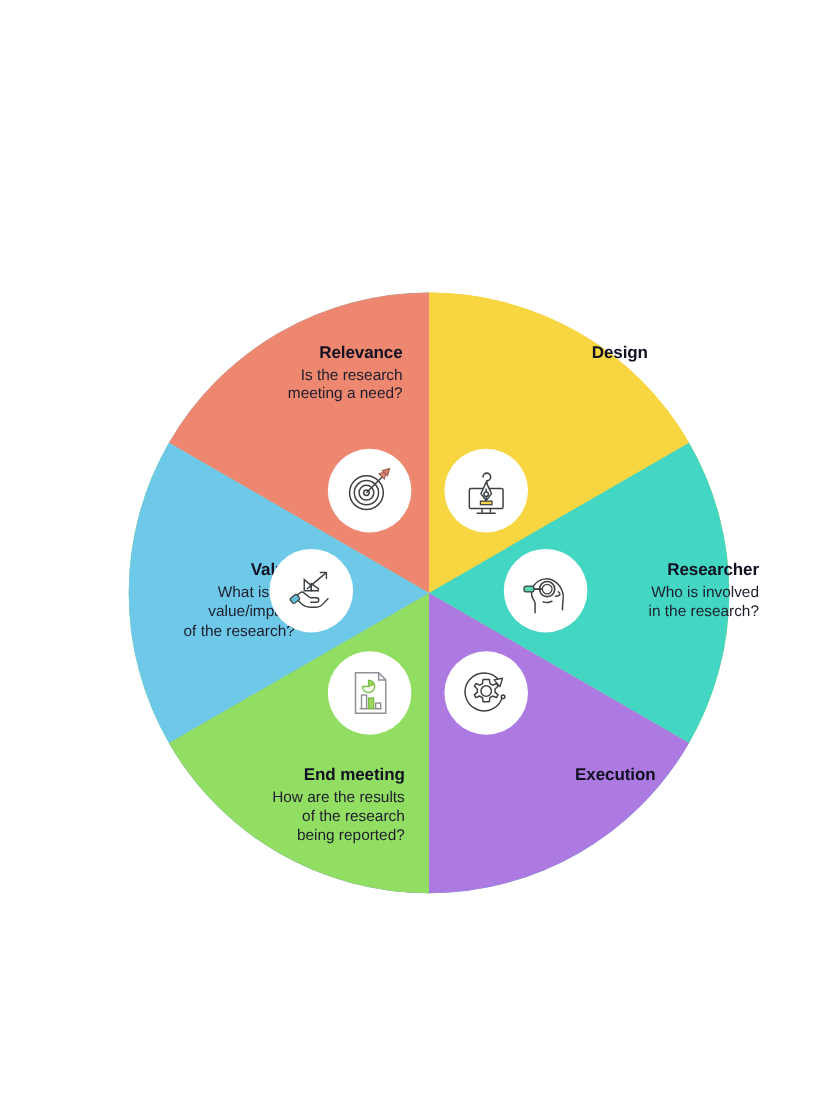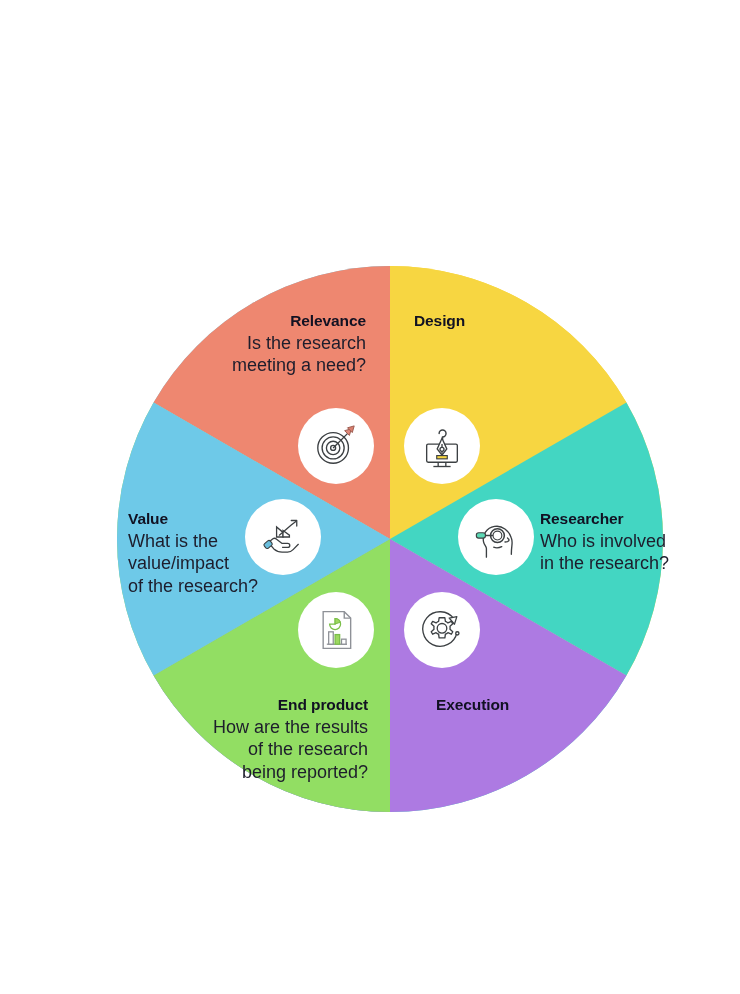--- a/index.html
+++ b/index.html
@@ -39,27 +39,27 @@
     line-height: 1.26;
   }
   .seg-title {
     font-weight: bold;
     font-size: 15.5px;
     letter-spacing: -0.1px;
     margin-bottom: 1px;
     color: #111122;
   }
   .seg-desc {
-    font-size: 18px;
+    font-size: 14px;
     color: #1d1d2c;
     white-space: pre-line;
   }
 
   .align-right { text-align: right; }
-  .align-left  { text-align: left; }
+  .align-left  { text-align: right; }
 
   
   #text-relevance  { left: 221px; top: 270px;  width: 145px; }
   #text-design     { left: 414px; top: 270px;  width: 175px; }
   #text-value      { left: 128px; top: 468px;  width: 140px; }
   #text-researcher { left: 540px; top: 468px;  width: 150px; }
   #text-endproduct { left: 210px; top: 654px;  width: 158px; }
   #text-execution  { left: 436px; top: 654px;  width: 160px; }
 
   
@@ -133,21 +133,21 @@
 of the research?</div>
   </div>
 
   <div class="seg-text align-left" id="text-researcher">
     <div class="seg-title">Researcher</div>
     <div class="seg-desc">Who is involved
 in the research?</div>
   </div>
 
   <div class="seg-text align-right" id="text-endproduct">
-    <div class="seg-title">End product</div>
+    <div class="seg-title">End meeting</div>
     <div class="seg-desc">How are the results
 of the research
 being reported?</div>
   </div>
 
   <div class="seg-text align-left" id="text-execution">
     <div class="seg-title">Execution</div>
   </div>
 
   <div class="icon-bubble" id="icon-relevance">

